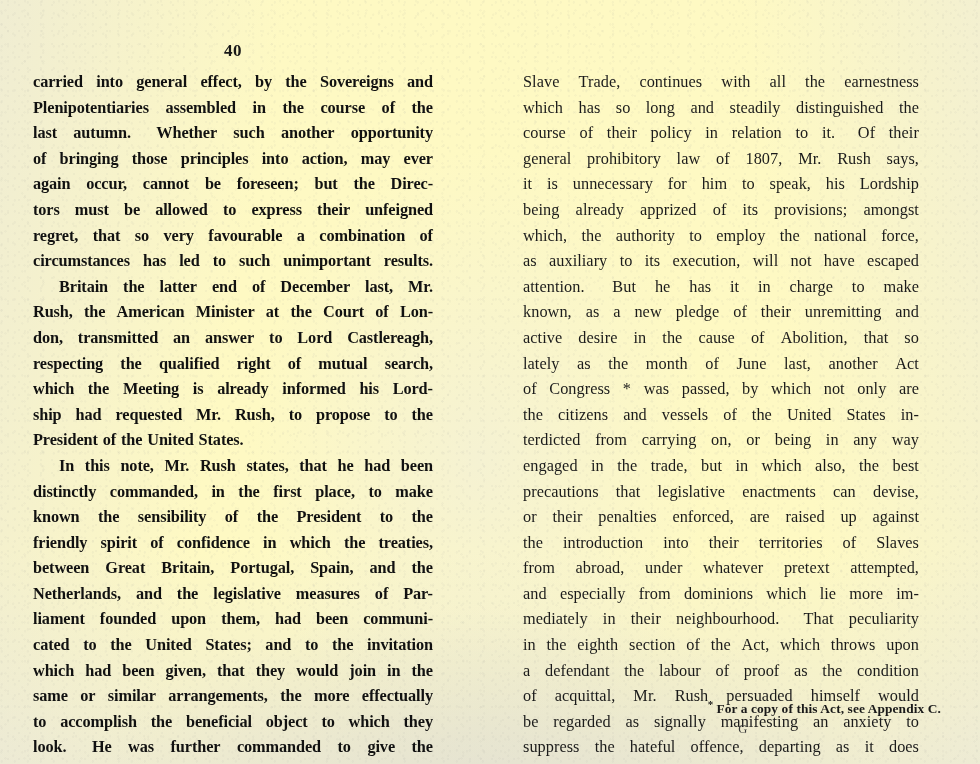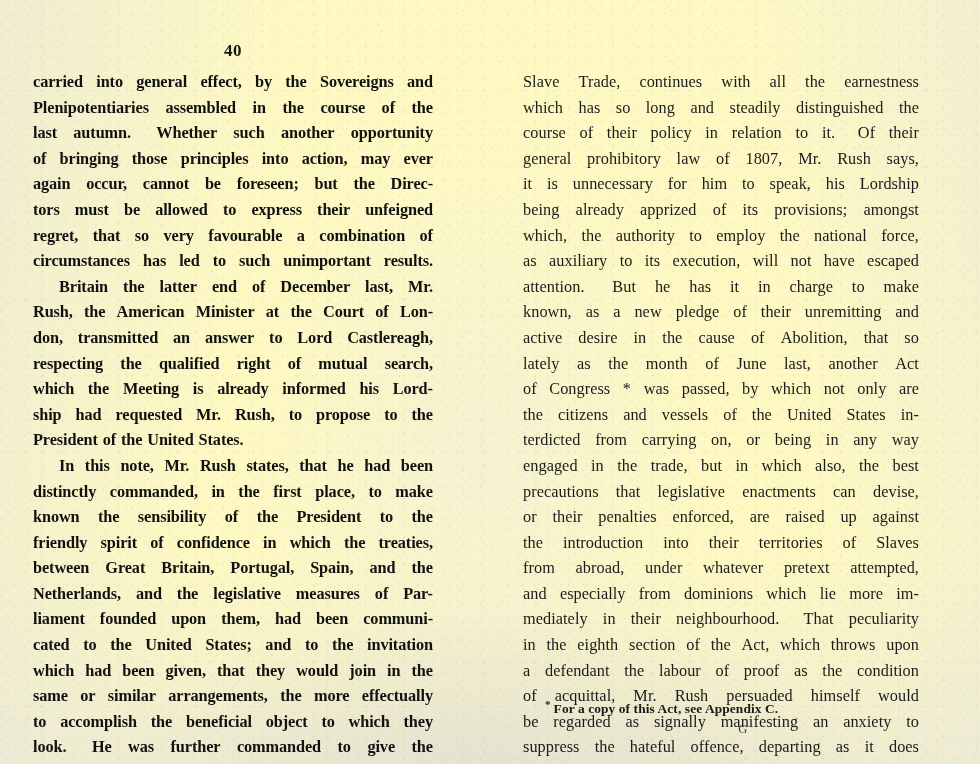--- a/index.html
+++ b/index.html
@@ -100,21 +100,21 @@
   
   .col-right .line { font-weight: normal; letter-spacing: .05px; color: #1b1b1b; }
 
   
   .footnote {
     position: absolute;
     left: 545px;
     width: 396px;
     top: 698px;
     z-index: 4;
-    text-align: left;
+    text-align: right;
     font-size: 13.4px;
     font-weight: bold;
     color: #1a1a1a;
     letter-spacing: .1px;
   }
   .footnote .star {
     font-size: 11px;
     vertical-align: super;
     margin-right: 3px;
   }

